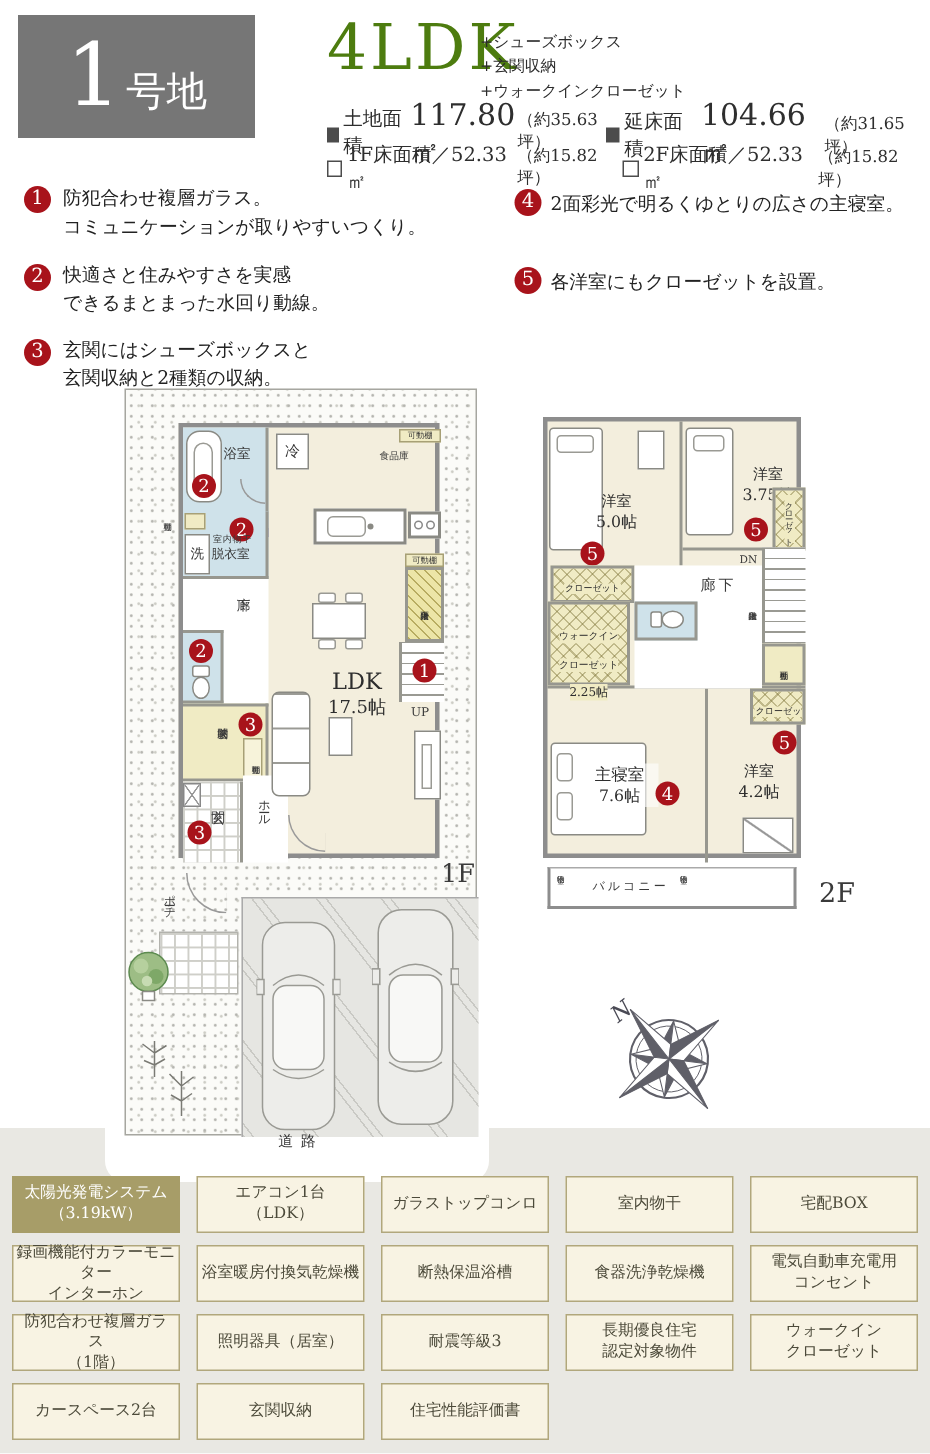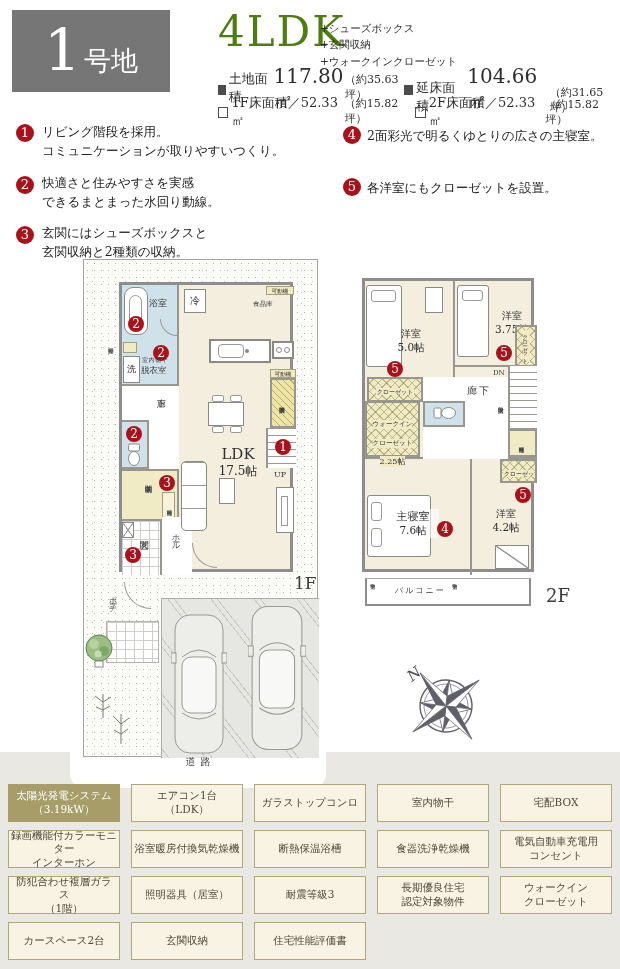--- a/index.html
+++ b/index.html
@@ -54,42 +54,42 @@
 +玄関収納
 +ウォークインクローゼット</div>
 
 <div class="r" style="left:218px;top:64px;width:400px;display:flex">
   <div style="width:205px;display:flex;align-items:baseline">
     <span style="width:10px;height:10px;background:#4c4c4c;align-self:center;margin-right:3px"></span>
     <span style="font-size:13px">土地面積</span>
     <span style="font-size:20px;margin:0 1px 0 4px">117.80㎡</span>
     <span style="font-size:11px">（約35.63坪）</span>
   </div>
-  <div style="display:flex;align-items:flex-end">
+  <div style="display:flex;align-items:center">
     <span style="width:10px;height:10px;background:#4c4c4c;align-self:center;margin-right:3px"></span>
     <span style="font-size:13px">延床面積</span>
     <span style="font-size:20px;margin:0 1px 0 4px">104.66㎡</span>
     <span style="font-size:11px">（約31.65坪）</span>
   </div>
 </div>
 <div class="r" style="left:218px;top:94px;width:400px;display:flex">
   <div style="width:205px;display:flex;align-items:baseline">
     <span style="width:9px;height:9px;border:1px solid #4c4c4c;align-self:center;margin-right:3px"></span>
     <span style="font-size:13px">1F床面積／52.33㎡</span>
     <span style="font-size:11px;margin-left:2px">（約15.82坪）</span>
   </div>
   <div style="display:flex;align-items:center">
     <span style="width:9px;height:9px;border:1px solid #4c4c4c;align-self:center;margin-right:3px"></span>
     <span style="font-size:13px">2F床面積／52.33㎡</span>
     <span style="font-size:11px;margin-left:2px">（約15.82坪）</span>
   </div>
 </div>
 
 <div class="badge bg18" style="left:16px;top:124px">1</div>
-<div class="lbl preline" style="left:42px;top:122px;font-size:12.5px;line-height:1.55;color:#222">リビング階段を採用。
+<div class="lbl preline" style="left:42px;top:122px;font-size:12.5px;line-height:1.55;color:#222">防犯合わせ複層ガラス。
 コミュニケーションが取りやすいつくり。</div>
 <div class="badge bg18" style="left:16px;top:176px">2</div>
 <div class="lbl preline" style="left:42px;top:173px;font-size:12.5px;line-height:1.55;color:#222">快適さと住みやすさを実感
 できるまとまった水回り動線。</div>
 <div class="badge bg18" style="left:16px;top:226px">3</div>
 <div class="lbl preline" style="left:42px;top:223px;font-size:12.5px;line-height:1.55;color:#222">玄関にはシューズボックスと
 玄関収納と2種類の収納。</div>
 <div class="badge bg18" style="left:343px;top:126px">4</div>
 <div class="lbl" style="left:367px;top:129px;font-size:12.5px;color:#222">2面彩光で明るくゆとりの広さの主寝室。</div>
 <div class="badge bg18" style="left:343px;top:178px">5</div>

